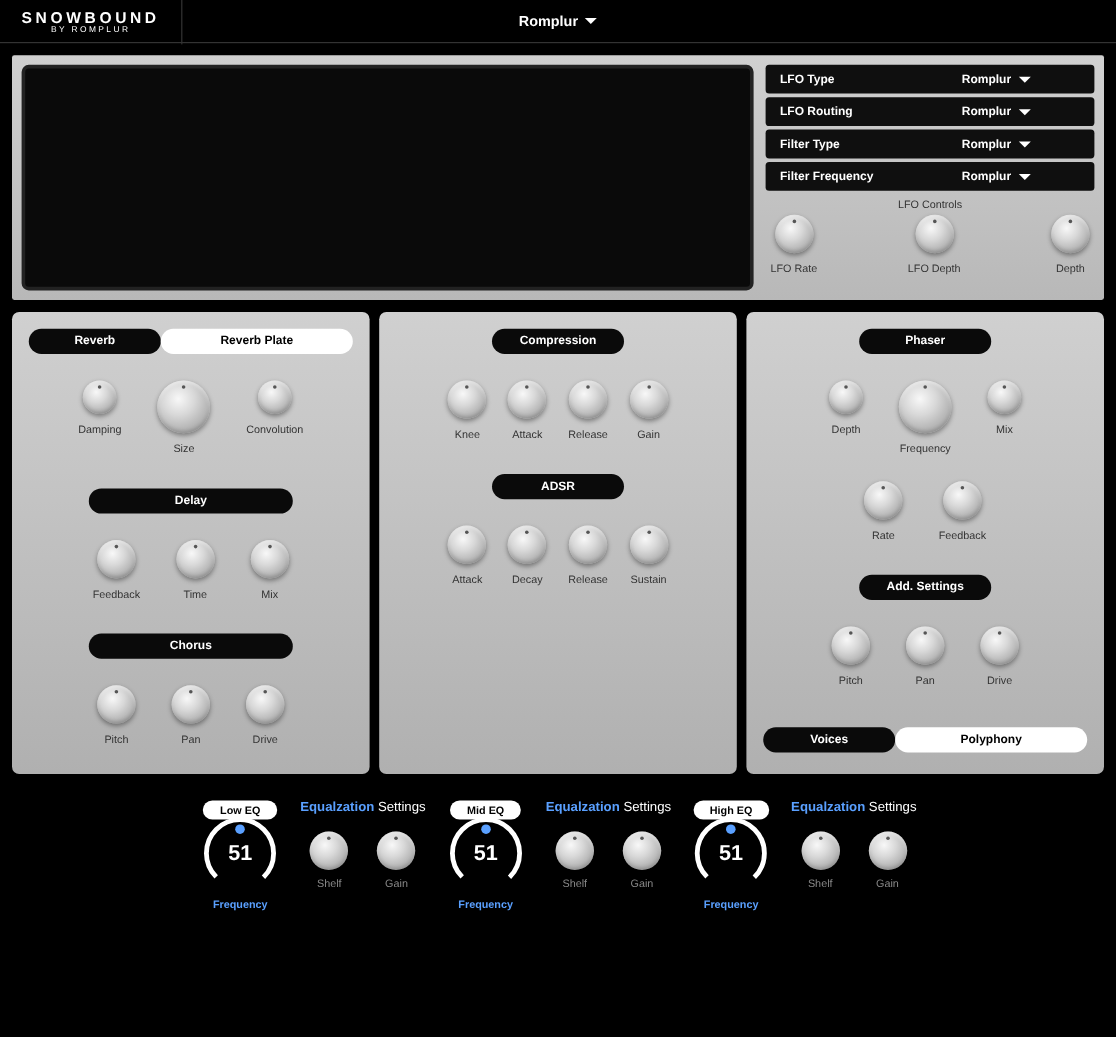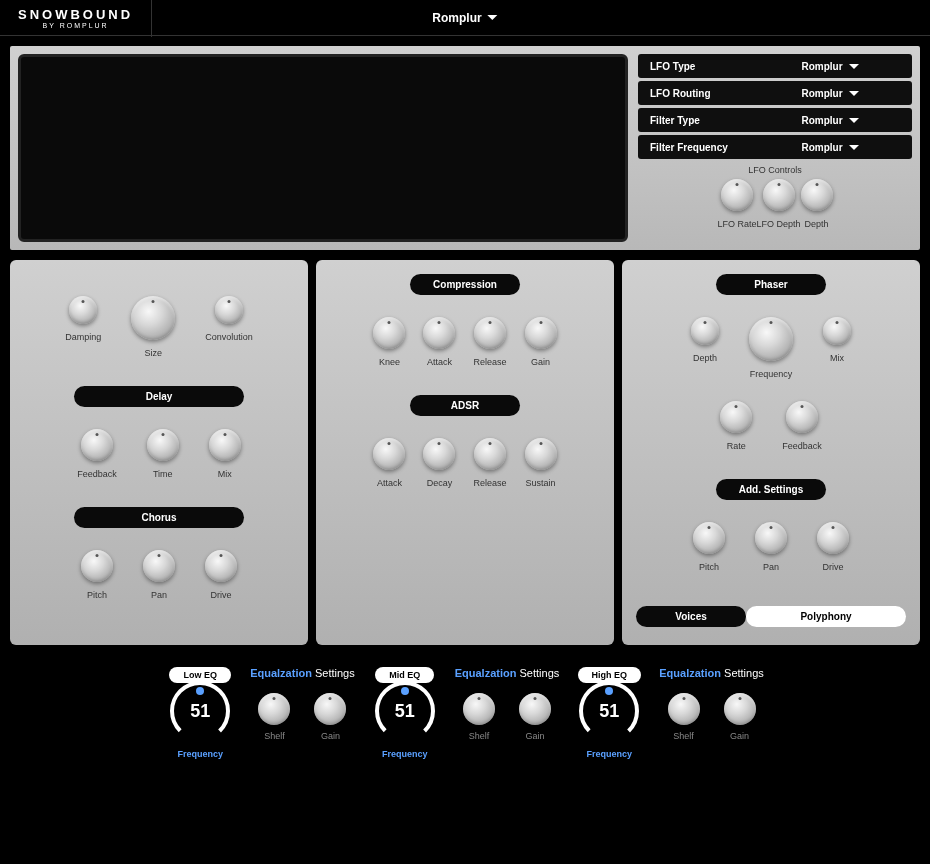--- a/index.html
+++ b/index.html
@@ -13,21 +13,21 @@
 .chevron-down { width: 0; height: 0; border-left: 5px solid transparent; border-right: 5px solid transparent; border-top: 5px solid #fff; }
 
 .main-panel { background: linear-gradient(180deg, #d0d0d0 0%, #b8b8b8 100%); border-radius: 2px; margin: 10px; padding: 8px; display: flex; gap: 10px; }
 .waveform-display { background: #0a0a0a; border: 3px solid #222; border-radius: 6px; flex: 1; height: 188px; }
 
 .lfo-section { width: 274px; }
 .param-row { background: #0f0f0f; border-radius: 3px; display: flex; align-items: center; padding: 0 12px; height: 24px; margin-bottom: 3px; }
 .param-label { font-size: 10px; font-weight: bold; flex: 0 0 110px; }
 .param-dropdown { display: flex; align-items: center; gap: 6px; justify-content: center; flex: 1; font-size: 10px; font-weight: bold; cursor: pointer; }
 .lfo-controls-label { text-align: center; font-size: 9px; color: #333; margin: 6px 0 4px; }
-.lfo-knobs { display: flex; justify-content: center; padding: 0 4px; }
+.lfo-knobs { display: flex; justify-content: space-between; padding: 0 4px; }
 
 .panels-row { display: flex; gap: 8px; padding: 0 10px; }
 .panel { background: linear-gradient(180deg, #d0d0d0 0%, #b0b0b0 100%); border-radius: 6px; flex: 1; padding: 14px 14px 18px; }
 
 .pill-row { display: flex; gap: 0; justify-content: center; }
 .pill { border-radius: 12px; padding: 5px 0; font-size: 10px; font-weight: bold; text-align: center; min-width: 110px; }
 .pill-black { background: #0a0a0a; color: #fff; }
 .pill-white { background: #fff; color: #000; flex: 1; }
 .pill-single { width: 170px; margin: 0 auto; }
 
@@ -121,20 +121,24 @@
     <div class="knob medium"></div>
     <div class="knob-label">Depth</div>
   </div>
       </div>
   </div>
 </div>
 
 <div class="panels-row">
 
   <div class="panel">
+    <div class="pill-row" style="max-width:280px;margin:0 auto;">
+      <div class="pill pill-black" style="flex:0 0 110px;">Reverb</div>
+      <div class="pill pill-white">Reverb Plate</div>
+    </div>
     <div class="knob-row" id="reverb-knobs">
         <div class="knob-unit">
     <div class="knob small"></div>
     <div class="knob-label">Damping</div>
   </div>
         <div class="knob-unit">
     <div class="knob large"></div>
     <div class="knob-label">Size</div>
   </div>
         <div class="knob-unit">

